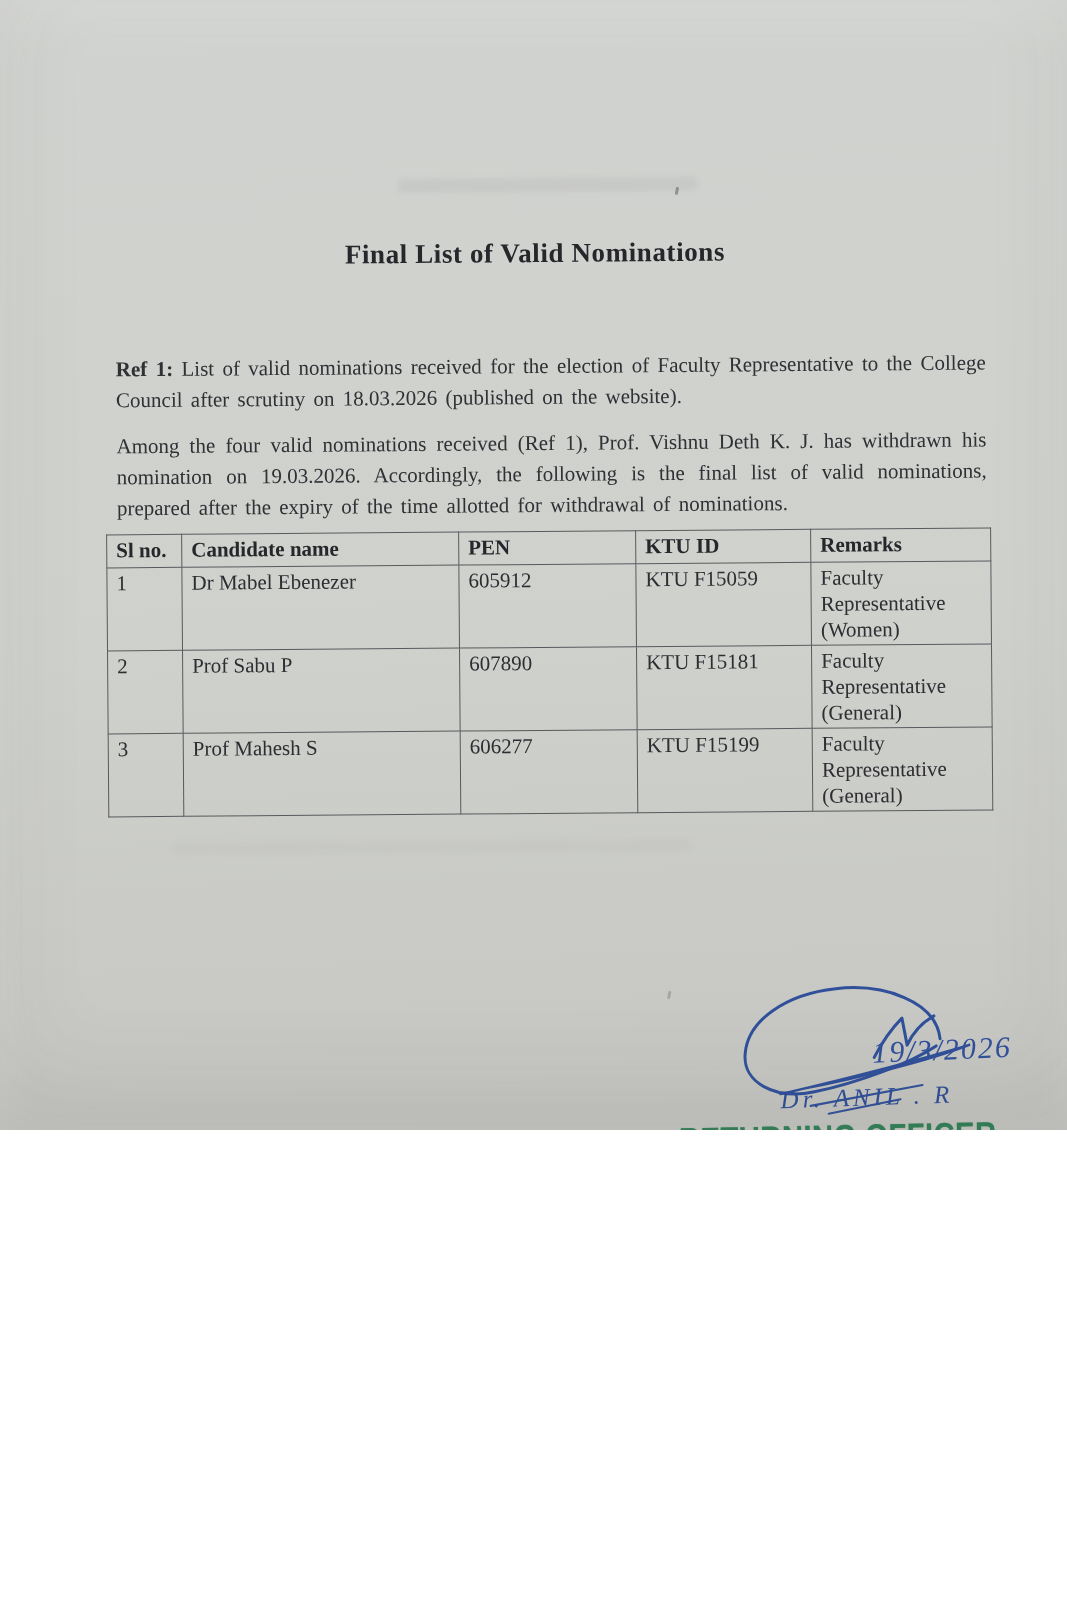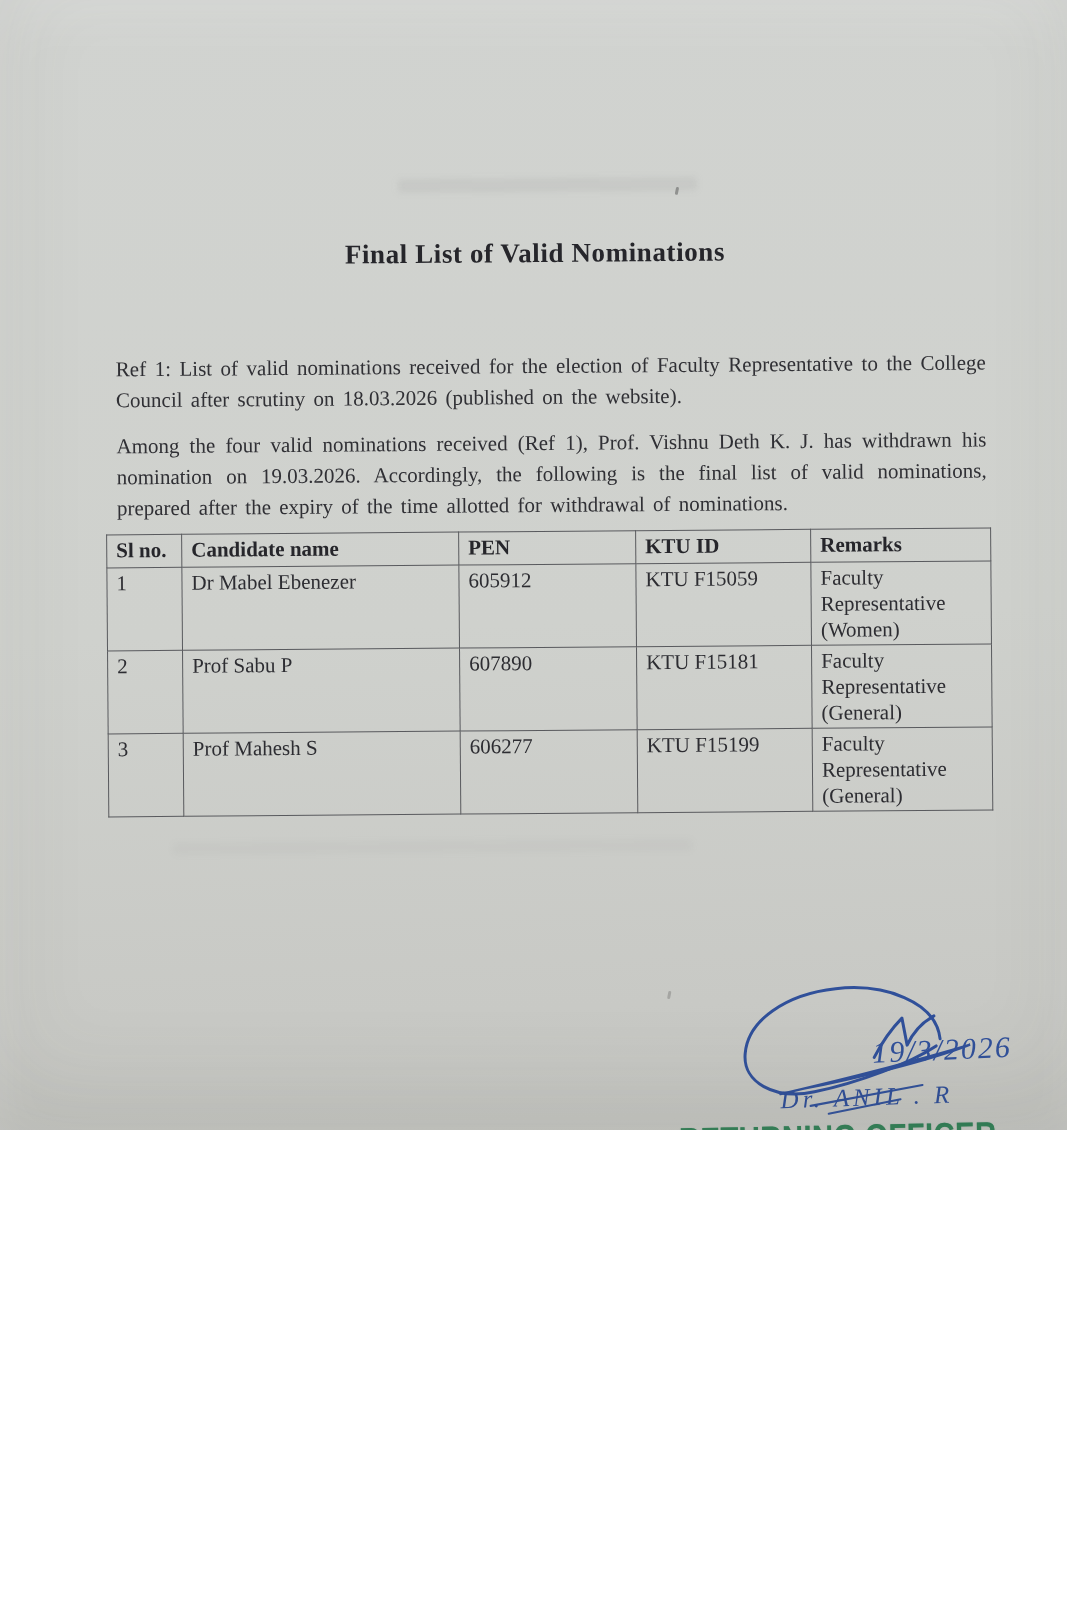--- a/index.html
+++ b/index.html
@@ -37,21 +37,21 @@
     position: absolute;
     left: 117px; width: 870px;
     font-size: 21px;
     line-height: 31px;
     text-align: justify;
     word-spacing: 3px;
     color: #303035;
   }
   .para-1 { top: 351px; }
   .para-2 { top: 428px; }
-  .lead { font-weight: normal; }
+  .lead { font-weight: bold; }
   table.nominations {
     position: absolute;
     top: 531px; left: 106px;
     width: 884px;
     border-collapse: collapse;
     table-layout: fixed;
     font-size: 21px;
     color: #2d2d32;
   }
   table.nominations th, table.nominations td {

